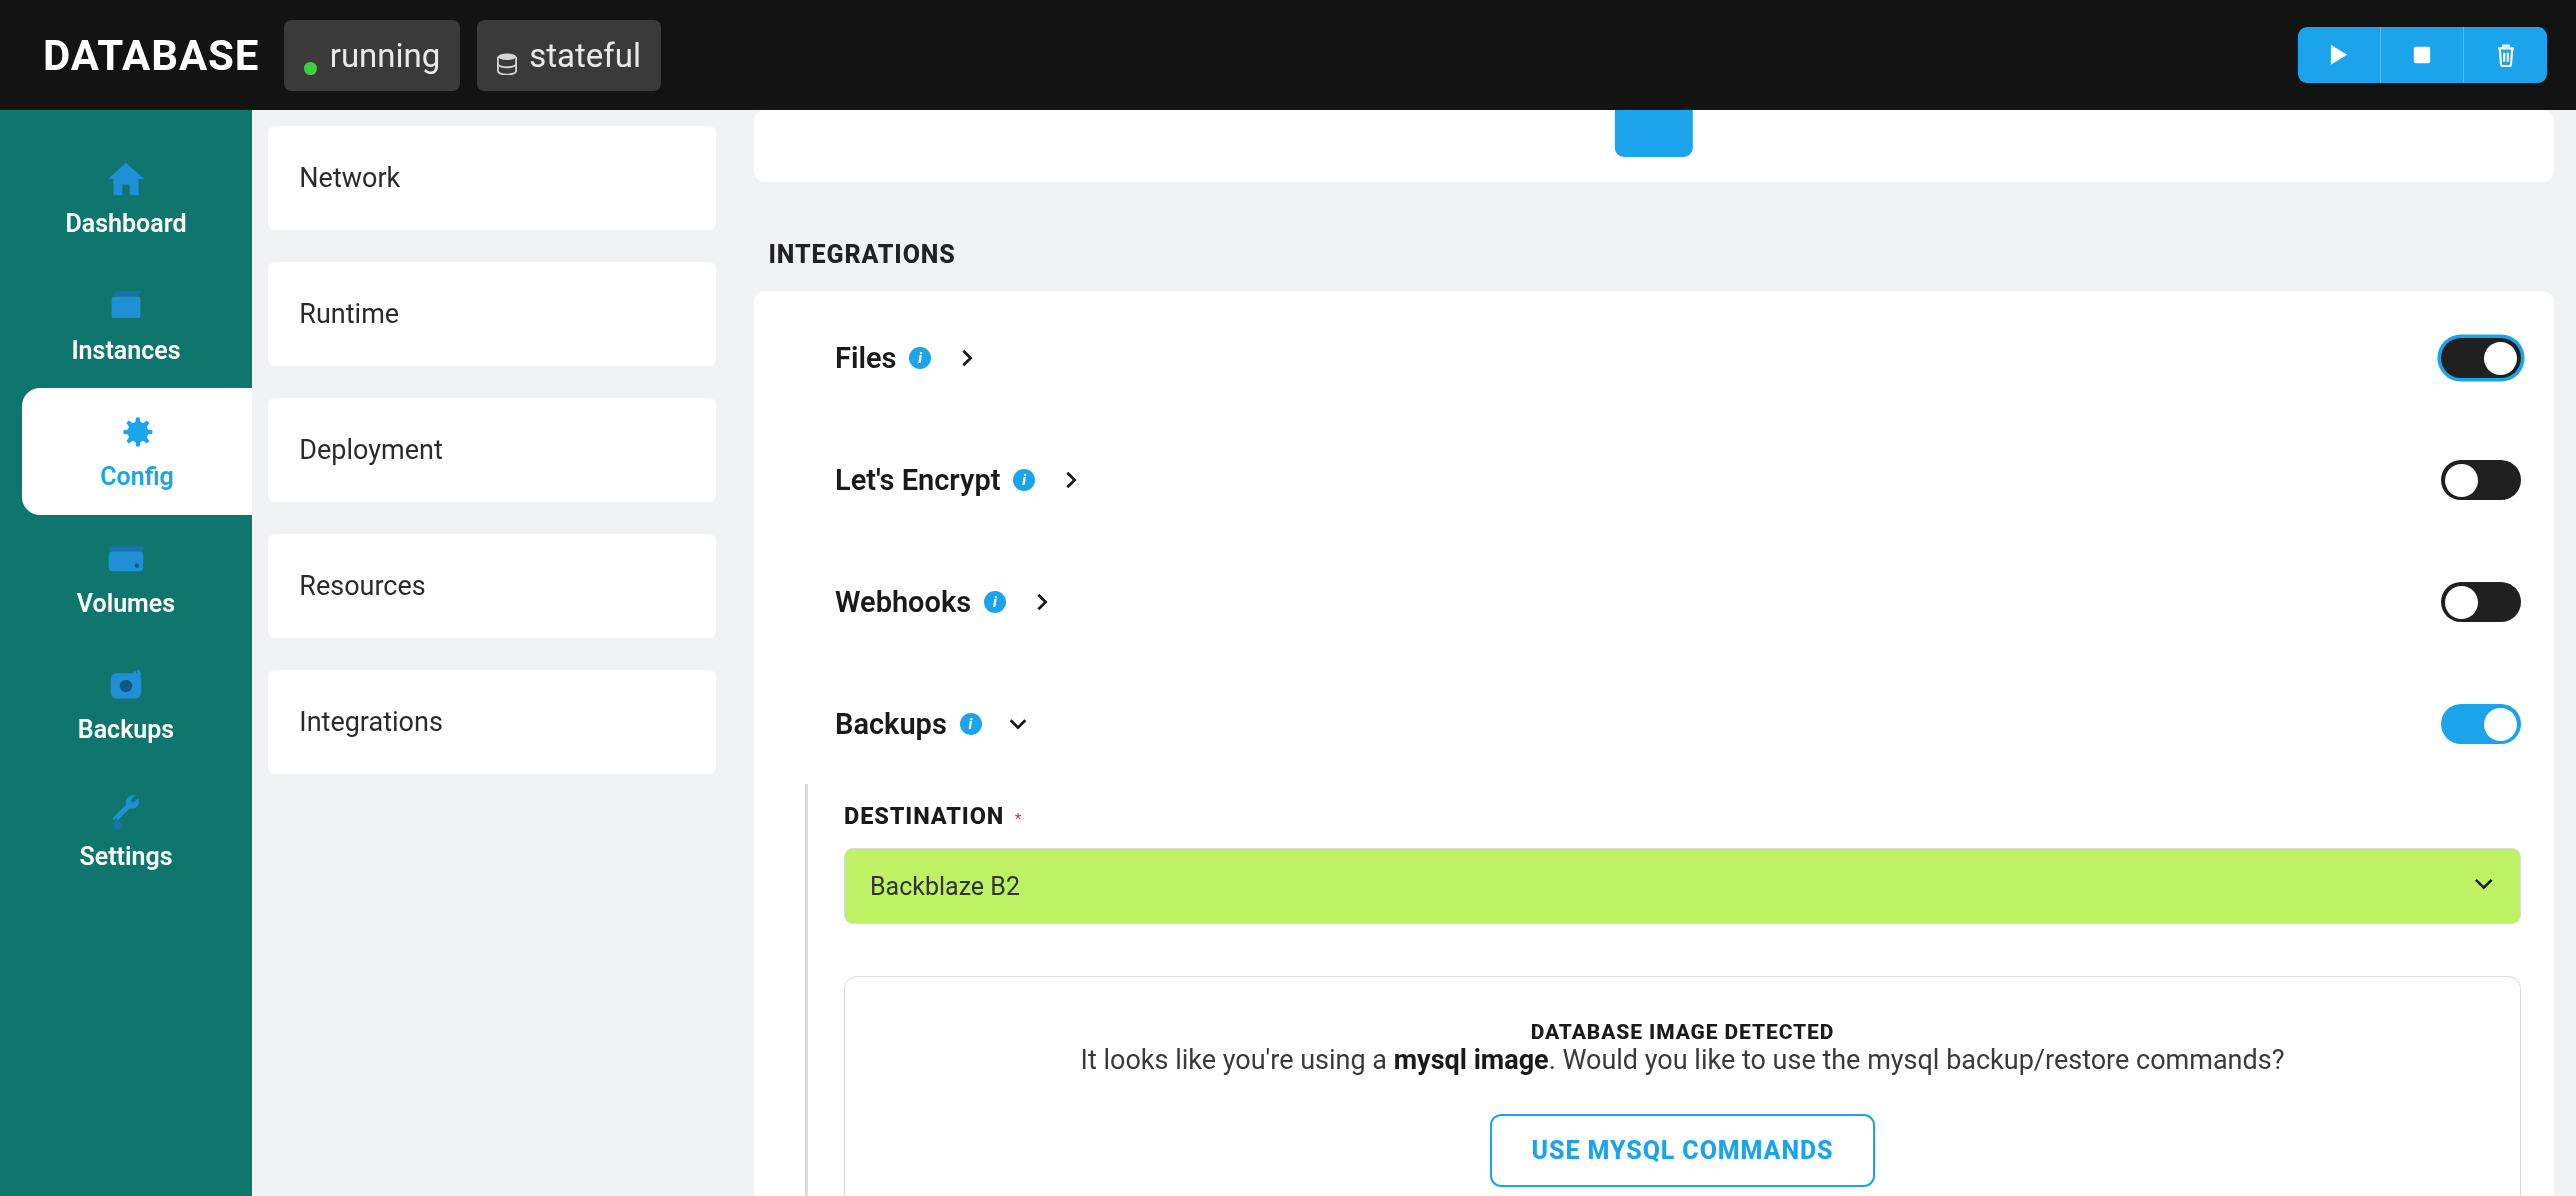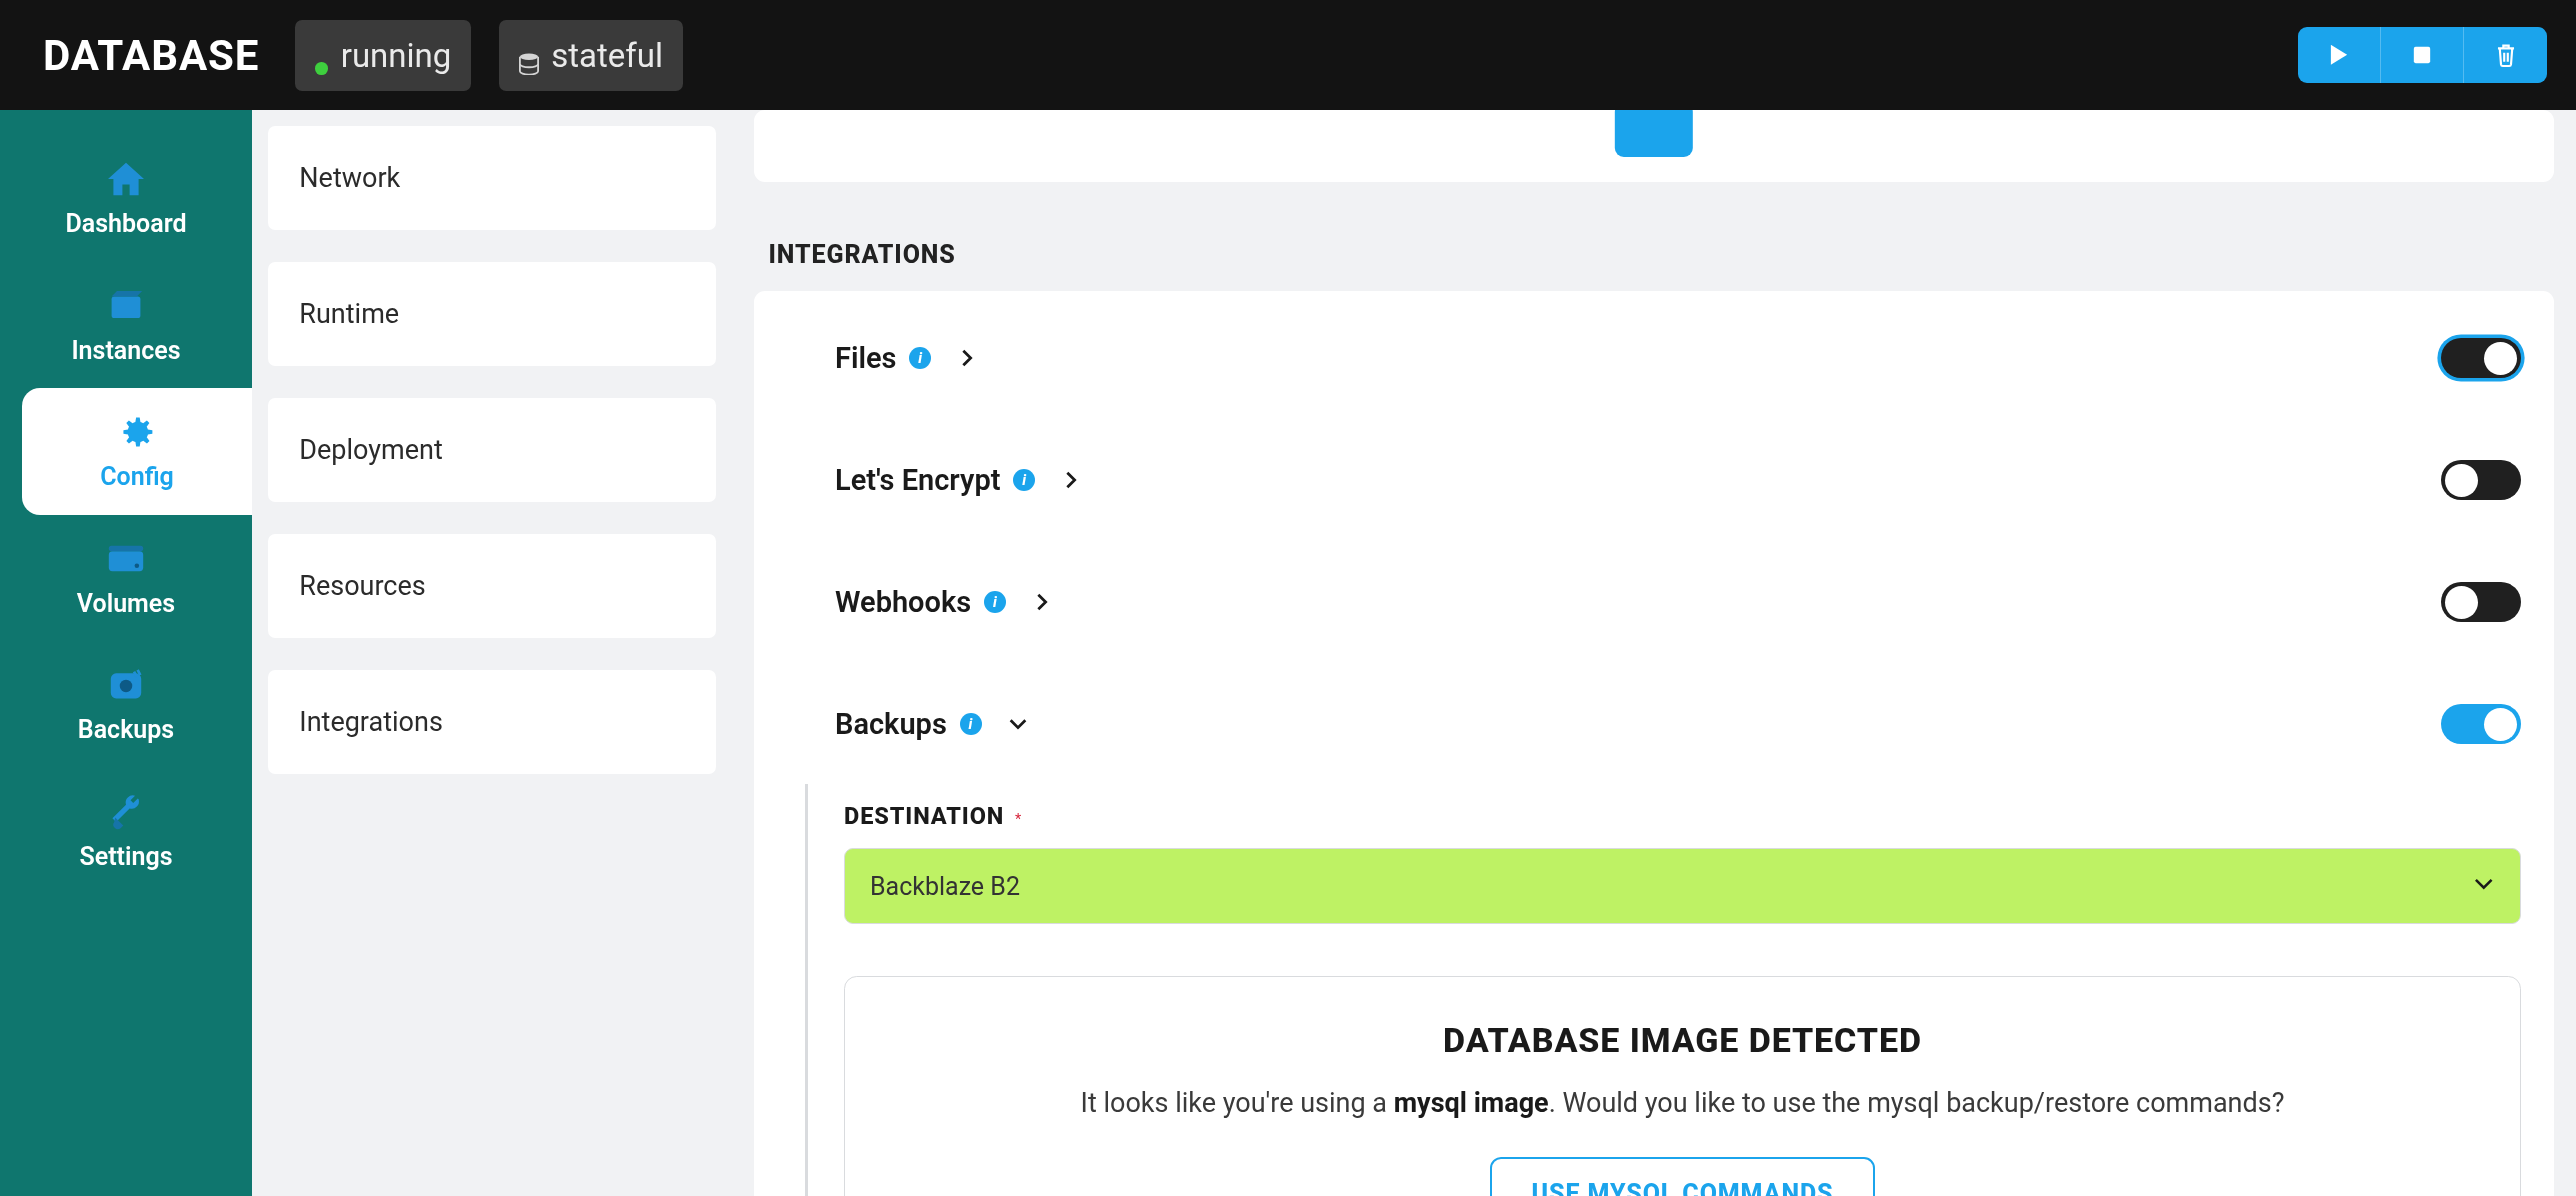--- a/index.html
+++ b/index.html
@@ -12,21 +12,20 @@
     overflow: hidden;
   }
 
   
   .topbar {
     background: #131313;
     height: 110px;
     display: flex;
     align-items: center;
     padding: 0 29px 0 43px;
-    gap: 11px;
   }
   .topbar-title {
     color: #ffffff;
     font-size: 42px;
     font-weight: 700;
     letter-spacing: 0.9px;
     margin-right: 25px;
   }
   .badge {
     display: inline-flex;
@@ -256,25 +255,24 @@
     margin-top: 52px;
     border: 1.8px solid #d9dbde;
     border-radius: 12.7px;
     padding: 43px 36px 54px 36px;
     display: flex;
     flex-direction: column;
     align-items: center;
     text-align: center;
   }
   .detected-title {
-    font-size: 34px;
+    font-size: 21px;
     font-weight: 800;
     letter-spacing: 0.9px;
     color: #1a1a1a;
-    margin-bottom: 27px;
   }
   .detected-text {
     font-size: 27px;
     color: #3a3a3a;
     margin-bottom: 38px;
   }
   .detected-text .bold { font-weight: 700; color: #1a1a1a; }
   .outline-btn {
     border: 2.7px solid #1ba4ec;
     color: #1ba4ec;

